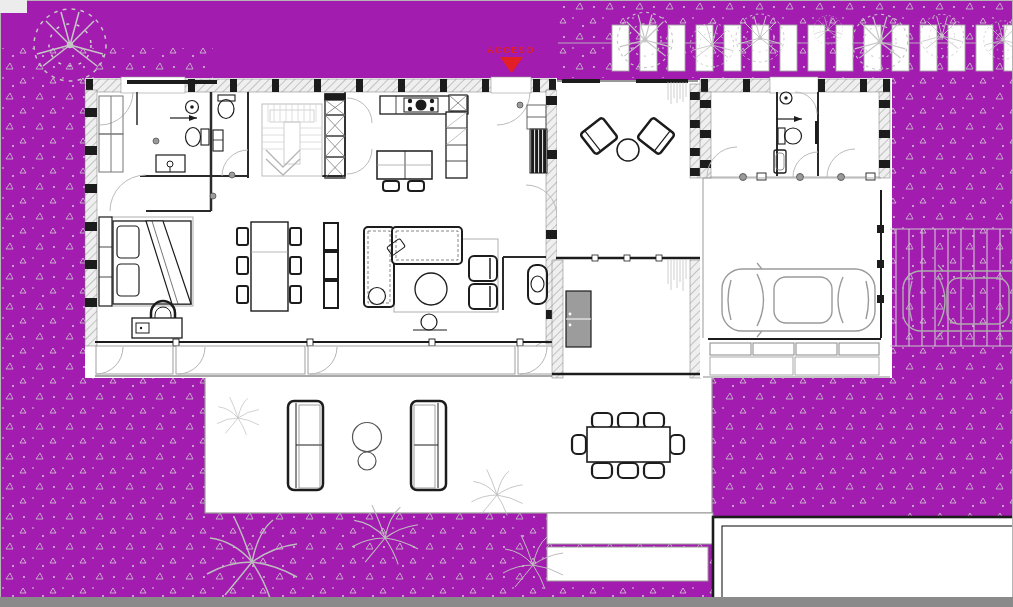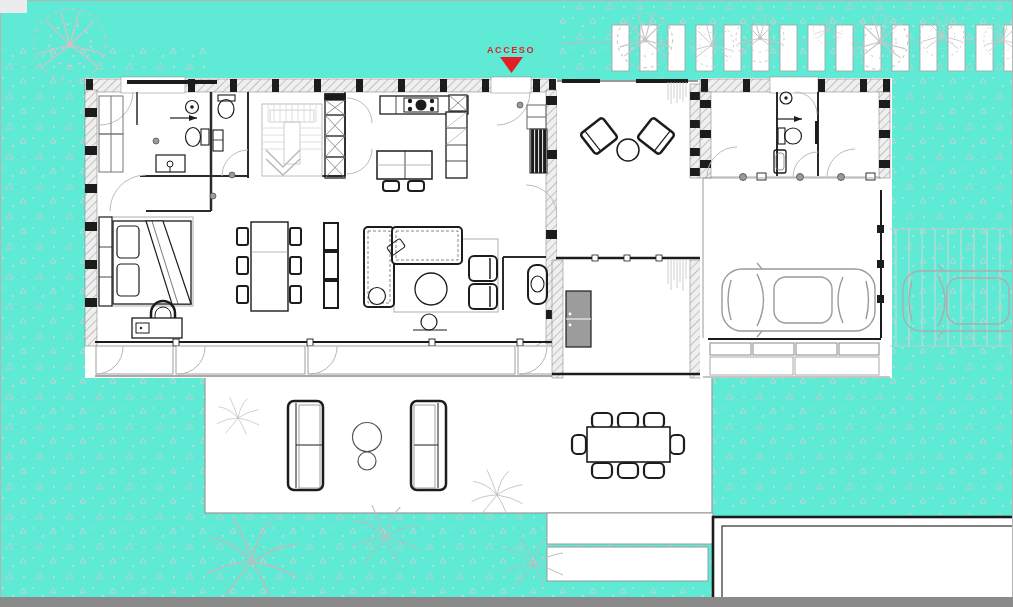--- a/index.html
+++ b/index.html
@@ -1,16 +1,16 @@
 <!DOCTYPE html>
 <html><head>
 <meta charset="utf-8">
 <style>
   html,body{margin:0;padding:0;background:#ffffff;}
-  .canvas{position:relative;width:1013px;height:607px;overflow:hidden;background:#5eead4;
+  .canvas{position:relative;width:1013px;height:607px;overflow:hidden;background:#a21caf;
           font-family:"Liberation Sans",sans-serif;}
   svg{display:block;}
   .acceso-text{font-family:"Liberation Sans",sans-serif;font-weight:bold;font-size:9px;letter-spacing:1.6px;}
 </style>
 </head>
 <body>
 
 <div class="canvas">
 <svg viewBox="0 0 1013 607" width="1013" height="607">
   <defs>

